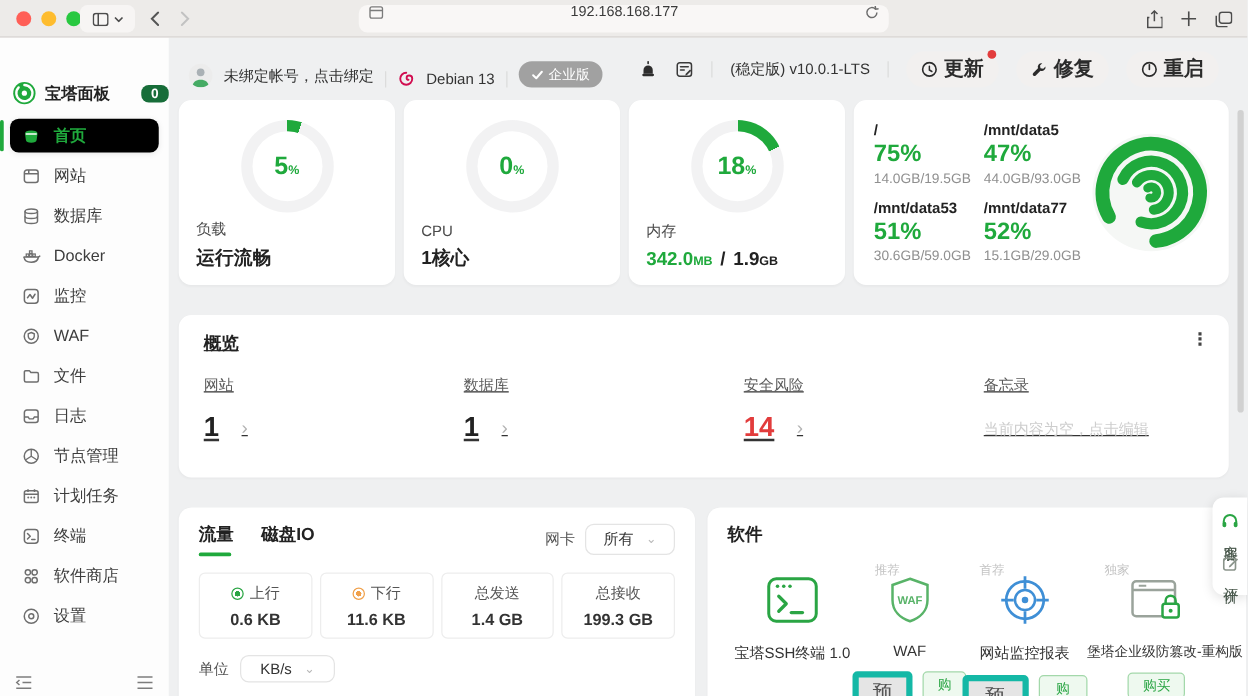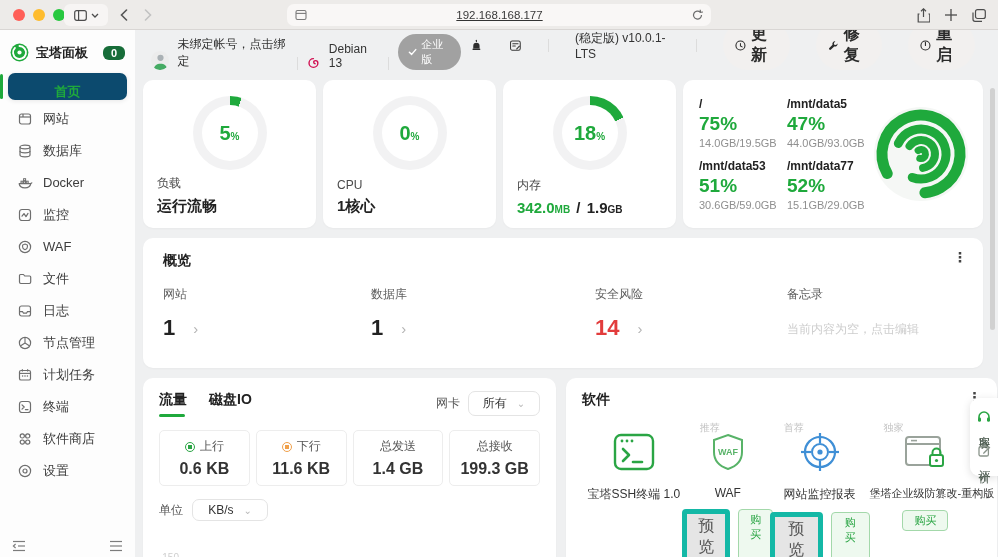--- a/index.html
+++ b/index.html
@@ -11,34 +11,34 @@
   
   .chrome { position:absolute; top:0; left:0; right:0; height:30px; background:#edebe9;
             border-bottom:1px solid #d9d6d4; z-index:10; }
   .tlights { position:absolute; left:13px; top:9px; display:flex; gap:8px; }
   .tl { width:12px; height:12px; border-radius:50%; }
   .tl.red{background:#ff5f57}.tl.yel{background:#febc2e}.tl.grn{background:#28c840}
   .chrome-pill { position:absolute; top:4px; height:22px; background:#f7f5f4; border-radius:6px;
                  display:flex; align-items:center; justify-content:center; gap:4px; color:#4c4c4c; }
   .nav-arrow { position:absolute; top:4px; width:24px; height:22px; display:flex; align-items:center; justify-content:center; }
   .urlbar { position:absolute; left:287px; top:4px; width:424px; height:22px; background:#f9f7f6;
-            border-radius:7px; display:flex; align-items:center; padding:0 8px;text-decoration:underline; }
+            border-radius:7px; display:flex; align-items:flex-start; padding:0 8px; }
   .urltext { flex:1; text-align:center; font-size:11.5px; color:#3a3a3a; }
   .chrome-right { position:absolute; right:12px; top:4px; height:22px; display:flex; gap:15px; align-items:center; color:#4c4c4c; }
 
   
   .sidebar { position:absolute; left:0; top:30px; bottom:0; width:135px; background:#fdfdfd; }
-  .sb-head { display:flex; align-items:center; gap:7px; padding:13px 10px 9px 10px; }
+  .sb-head { display:flex; align-items:center; gap:7px; padding:13px 0 9px 10px;margin-top:22px; }
   .sb-title { font-size:13px; font-weight:bold; color:#222; }
   .sb-badge { margin-left:auto; background:#176d39; color:#fff; font-size:11px; font-weight:bold;
               padding:1px 8px; border-radius:6px; }
   .sb-menu { padding:2px 8px; }
   .sb-item { display:flex; align-items:center; gap:10px; height:27px; padding:0 9px; margin-bottom:5px;
              border-radius:7px; font-size:13px; color:#3d3d3d; position:relative; }
-  .sb-item.active { color:#1fa93c; font-weight:bold; background:#0c4a6e; box-shadow:0 1px 5px rgba(0,0,0,.09);flex-direction:column; }
+  .sb-item.active { color:#1fa93c; font-weight:bold; background:#000000; box-shadow:0 1px 5px rgba(0,0,0,.09); }
   .sb-item.active::before { content:""; position:absolute; left:-8px; top:1px; bottom:1px; width:3px;
              background:#1fa93c; border-radius:2px; }
   .sb-foot { position:absolute; bottom:5px; left:12px; right:12px; display:flex; justify-content:space-between; color:#7c7c7c; }
 
   
   .main { position:absolute; left:135px; top:30px; right:0; bottom:0; padding:12px 15px 0 8px; }
   .card { background:#fff; border-radius:10px; box-shadow:0 1px 2px rgba(0,0,0,.03); position:relative; }
   .kebab { position:absolute; top:12px; right:16px; font-size:14px; font-weight:bold; color:#444; letter-spacing:0; line-height:1; }
 
   .topbar { display:flex; align-items:flex-end; gap:9px; height:28px; padding:0 8px; margin-bottom:10px; font-size:12px; color:#333; }
@@ -64,21 +64,21 @@
   .mem-green { color:#1fa93c; }
   .unit-sm { font-size:10px; }
 
   .diskcard { flex:1; padding:12px 10px 12px 16px; display:flex; align-items:center; }
   .diskgrid { flex:1; display:grid; grid-template-columns:1fr 1fr; row-gap:10px; column-gap:6px; }
   .dmount { font-size:12px; font-weight:bold; color:#222; }
   .dpct { font-size:19px; font-weight:bold; color:#1fa93c; margin:2px 0; }
   .dusage { font-size:11px; color:#8f8f8f; }
   .biglogo { width:104px; display:flex; justify-content:center; }
 
-  .ovcard { margin:10px 0; height:130px; padding:14px 20px; }
+  .ovcard { margin:24px 0; height:130px; padding:14px 20px;text-decoration:underline; }
   .card-title { font-size:14px; font-weight:bold; color:#222; }
   .ov-cols { display:flex; margin-top:16px; }
   .ov-col .ov-label { font-size:12px; color:#5c5c5c; }
   .ov-valrow { display:flex; align-items:center; gap:18px; margin-top:12px; }
   .ov-val { font-size:22px; font-weight:bold; color:#222; }
   .ov-val.danger { color:#e23c3c; }
   .chev { color:#b3b3b3; font-size:15px; }
   .memo-ph { font-size:12px; color:#cdcdcd; margin-top:18px; }
 
   .row3 { display:flex; gap:10px; height:205px; }
@@ -92,21 +92,21 @@
   .selectbox { border:1px solid #e4e4e4; border-radius:7px; background:#fff; padding:3px 9px;
                display:flex; align-items:center; justify-content:center; font-size:12px; color:#333; }
   .selectbox .caret { color:#b8b8b8; font-size:10px; margin-left:10px; }
 
   .tstats { display:grid; grid-template-columns:repeat(4,1fr); gap:6px; margin-top:13px; }
   .tbox { border:1px solid #ededed; border-radius:5px; padding:7px 2px; text-align:center; }
   .tlab { font-size:12px; color:#555; display:flex; justify-content:center; align-items:center; gap:5px; }
   .dot { width:10px; height:10px; border-radius:50%; }
   .dot.green { border:1px solid #2aa544; background:radial-gradient(circle,#2aa544 0 38%,transparent 40%); }
   .dot.orange { border:1px solid #f0a04a; background:radial-gradient(circle,#f0a04a 0 38%,transparent 40%); }
-  .tval { font-size:16px; font-weight:bold; color:#333; margin-top:5px; }
+  .tval { font-size:13px; font-weight:bold; color:#333; margin-top:5px; }
   .unit-row { display:flex; align-items:center; gap:9px; margin-top:13px; font-size:12px; color:#555; }
   .chart-row { display:flex; align-items:center; gap:5px; margin-top:31px; }
   .ytick { font-size:10px; color:#cfcfcf; width:20px; text-align:right; }
   .gridline { flex:1; border-top:1px solid #f1f1f1; }
 
   .sw-row { display:flex; margin-top:16px; }
   .sw-col { text-align:center; position:relative; }
   .sw-col:nth-child(1){width:26%}.sw-col:nth-child(2){width:21%}.sw-col:nth-child(3){width:25%}.sw-col:nth-child(4){width:28%}
   .sw-tag { position:absolute; top:-4px; left:14px; font-size:10px; color:#c3c3c3; }
   .sw-iconbox { height:54px; display:flex; align-items:center; justify-content:center; }
@@ -327,21 +327,21 @@
         <path d="M7 2.2a4.8 4.8 0 1 0 4.8 4.8c0-1.6-1.2-2.6-2.5-2.6-1.1 0-2 .8-2 1.9 0 .9.7 1.5 1.5 1.5" fill="none" stroke="#d10d50" stroke-width="1.5" stroke-linecap="round"></path>
       </svg>
     <span>Debian 13</span>
     <div class="vdiv"></div>
     <div class="edition-pill">
       <svg width="10" height="10" viewBox="0 0 10 10">
           <polyline points="1.5,5.2 4,7.6 8.5,2.4" fill="none" stroke="#fff" stroke-width="1.6" stroke-linecap="round" stroke-linejoin="round"></polyline>
         </svg>
       <span>企业版</span>
     </div>
-    <div style="margin-left:auto;display:flex;align-items:center;gap:26px;">
+    <div style="margin-left:auto;display:flex;align-items:center;gap:14px;">
       <svg width="15" height="15" viewBox="0 0 15 15">
           <path d="M3.8 11V8a3.7 3.7 0 0 1 7.4 0v3" fill="#2d2d2d"></path>
           <rect x="2.8" y="11" width="9.4" height="1.9" rx=".9" fill="#2d2d2d"></rect>
           <line x1="7.5" y1="1.4" x2="7.5" y2="2.8" stroke="#2d2d2d" stroke-width="1.3" stroke-linecap="round"></line>
         </svg>
       <svg width="15" height="15" viewBox="0 0 15 15">
           <rect x="1.8" y="2.2" width="11.4" height="10.8" rx="2" fill="none" stroke="#3a3a3a" stroke-width="1.2"></rect>
           <line x1="4.4" y1="5.4" x2="10.6" y2="5.4" stroke="#3a3a3a" stroke-width="1.2" stroke-linecap="round"></line>
           <line x1="4.4" y1="8" x2="7.4" y2="8" stroke="#3a3a3a" stroke-width="1.2" stroke-linecap="round"></line>
           <path d="M8.6 10.9l3.4-3.4 1 1-3.4 3.4-1.4.4z" fill="#3a3a3a"></path>

